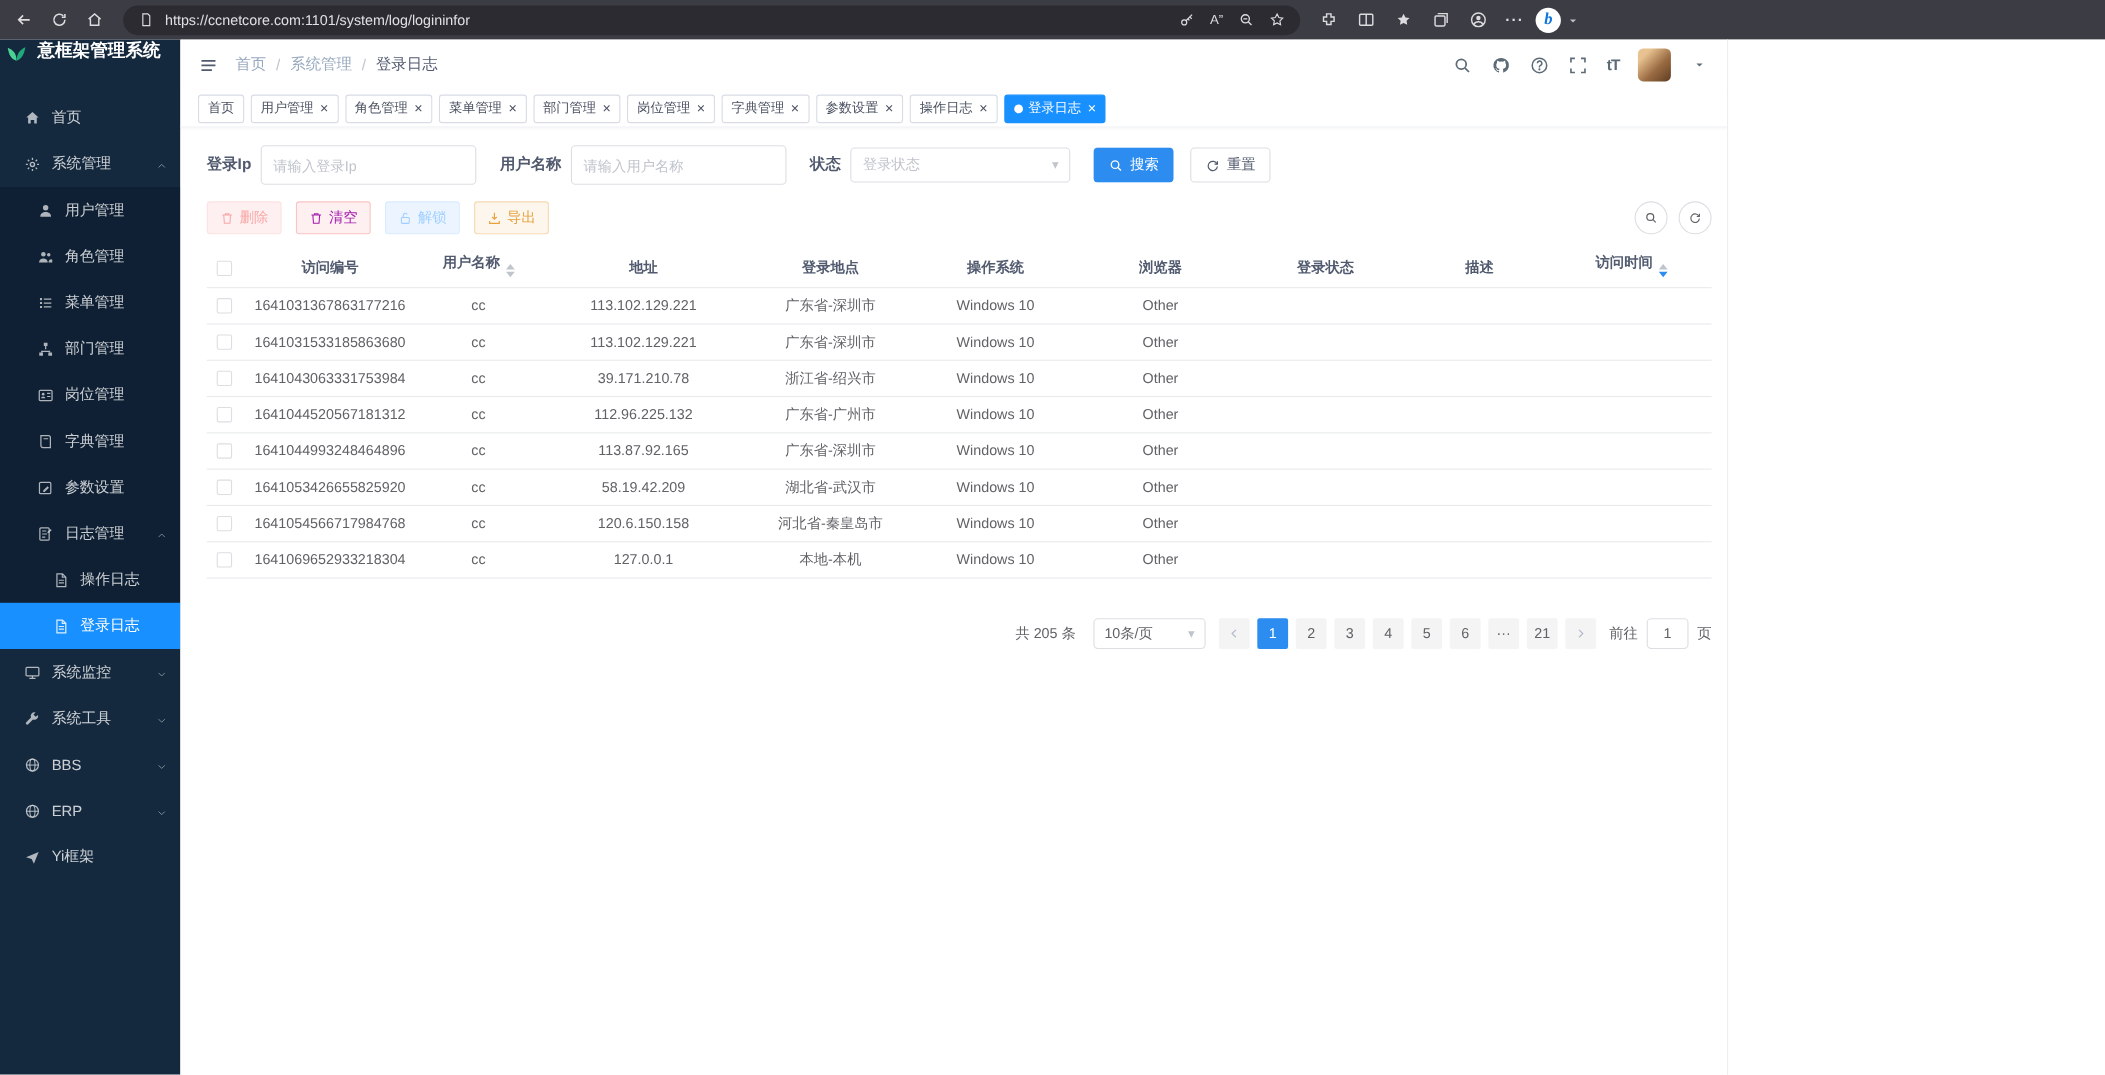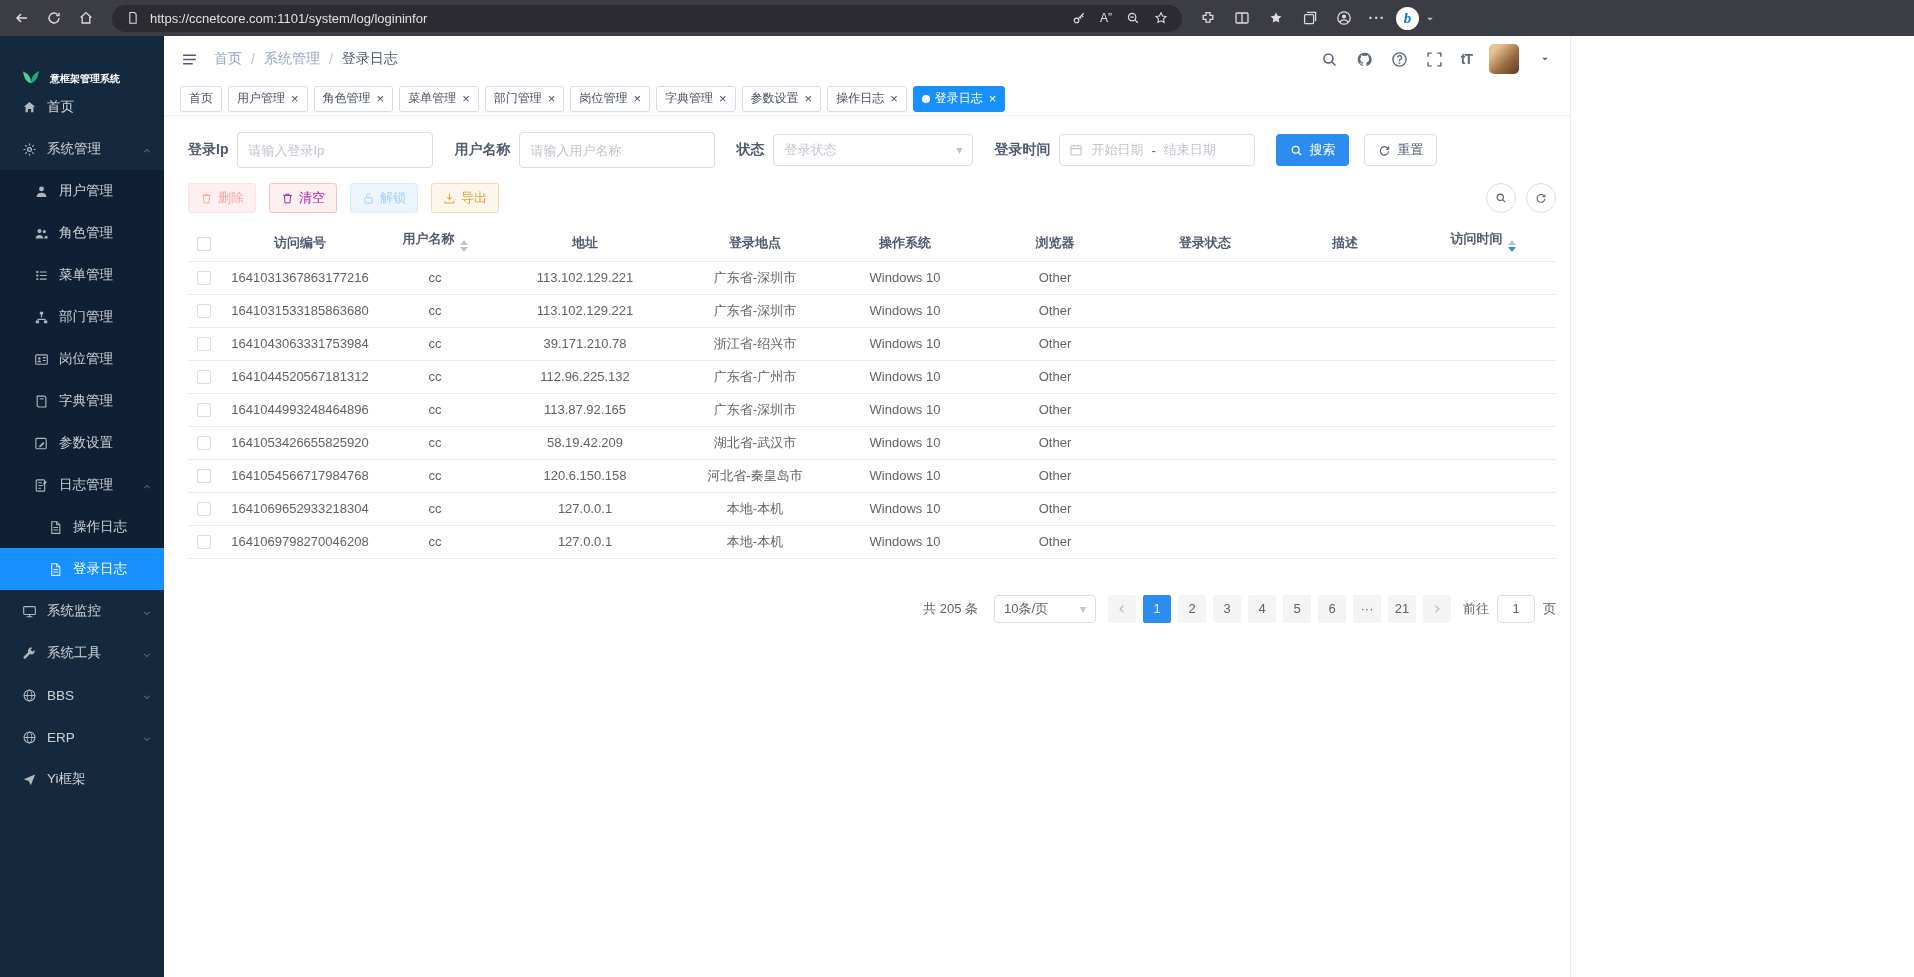--- a/index.html
+++ b/index.html
@@ -24,22 +24,22 @@
     align-items:center; justify-content:center; }
   .bing i { font-style:italic; font-weight:bold; color:#0b74de; font-size:15px;
     font-family:"Liberation Serif","DejaVu Serif",serif; }
   .b-caret { width:14px; height:14px; color:#bfbfc4; }
   .b-caret svg { width:10px; height:10px; }
 
   
   .app { display:flex; height:941px; }
   .sidebar { width:164px; background:#15293e; flex:none; display:flex; flex-direction:column;
     color:rgba(255,255,255,.78); overflow:hidden; }
-  .logo { height:50px; display:flex; align-items:flex-end; gap:8px; padding-left:20px;
-    color:#fff; font-weight:bold; font-size:10px; flex:none; }
+  .logo { height:50px; display:flex; align-items:flex-start; gap:8px; padding-left:4px;
+    color:#fff; font-weight:bold; font-size:16px; flex:none; }
   .logo svg { width:22px; height:22px; }
   .menu-item { height:42px; display:flex; align-items:center; gap:10px; padding:0 12px 0 22px;
     font-size:13.5px; cursor:pointer; flex:none; }
   .menu-item.sub { background:#0f2034; }
   .menu-item.lvl1 { padding-left:34px; }
   .menu-item.lvl2 { padding-left:48px; }
   .menu-item.active { background:#1890ff; color:#fff; }
   .mi-icon { width:15px; height:15px; flex:none; opacity:.85; }
   .mi-icon svg { width:15px; height:15px; }
   .mi-label { white-space:nowrap; }
@@ -490,32 +490,20 @@
           <span class="f-label">用户名称</span>
           <input class="f-input" placeholder="请输入用户名称" style="">
         </div>
         <div class="f-group">
           <span class="f-label">状态</span>
           <div class="f-select">
             <span>登录状态</span>
             <span class="sel-caret">▾</span>
           </div>
         </div>
-        <div class="f-group">
-          <span class="f-label">登录时间</span>
-          <div class="f-date">
-            <span class="cal"><svg viewBox="0 0 16 16" fill="currentColor" width="100%" height="100%">
-                  <rect x="2.2" y="3.2" width="11.6" height="10.4" rx="1" fill="none" stroke="currentColor" stroke-width="1.2"></rect>
-                  <path d="M2.2 6.4h11.6M5.2 2v2.4M10.8 2v2.4" stroke="currentColor" stroke-width="1.2" fill="none"></path>
-                </svg></span>
-            <span>开始日期</span>
-            <span class="dash">-</span>
-            <span>结束日期</span>
-          </div>
-        </div>
         <div class="btn btn-search">
           <span class="bicon">
               <svg viewBox="0 0 16 16" fill="currentColor" width="100%" height="100%">
                 <circle cx="7" cy="7" r="4.2" fill="none" stroke="currentColor" stroke-width="1.5"></circle>
                 <path d="M10.2 10.2l3.4 3.4" stroke="currentColor" stroke-width="1.5" fill="none"></path>
               </svg>
             </span>
           <span>搜索</span>
         </div>
         <div class="btn btn-reset">
@@ -706,32 +694,20 @@
               <td>1641069652933218304</td>
               <td>cc</td>
               <td>127.0.0.1</td>
               <td>本地-本机</td>
               <td>Windows 10</td>
               <td>Other</td>
               <td></td>
               <td></td>
               <td></td>
             </tr>
-            <tr>
-              <td class="cb-cell"><span class="cb"></span></td>
-              <td>1641069798270046208</td>
-              <td>cc</td>
-              <td>127.0.0.1</td>
-              <td>本地-本机</td>
-              <td>Windows 10</td>
-              <td>Other</td>
-              <td></td>
-              <td></td>
-              <td></td>
-            </tr>
           </tbody>
       </table>
 
       <div class="pagination">
         <span class="pg-total">共 205 条</span>
         <div class="psize">
           <span>10条/页</span>
           <span class="sel-caret">▾</span>
         </div>
         <div class="pages" id="pages">

